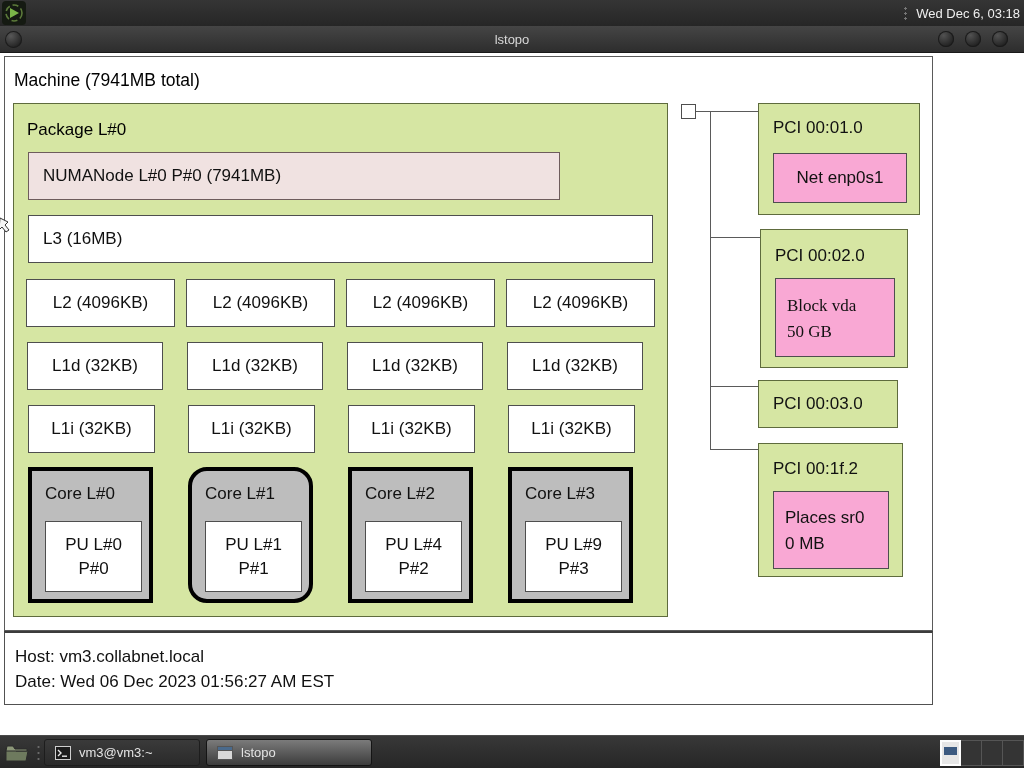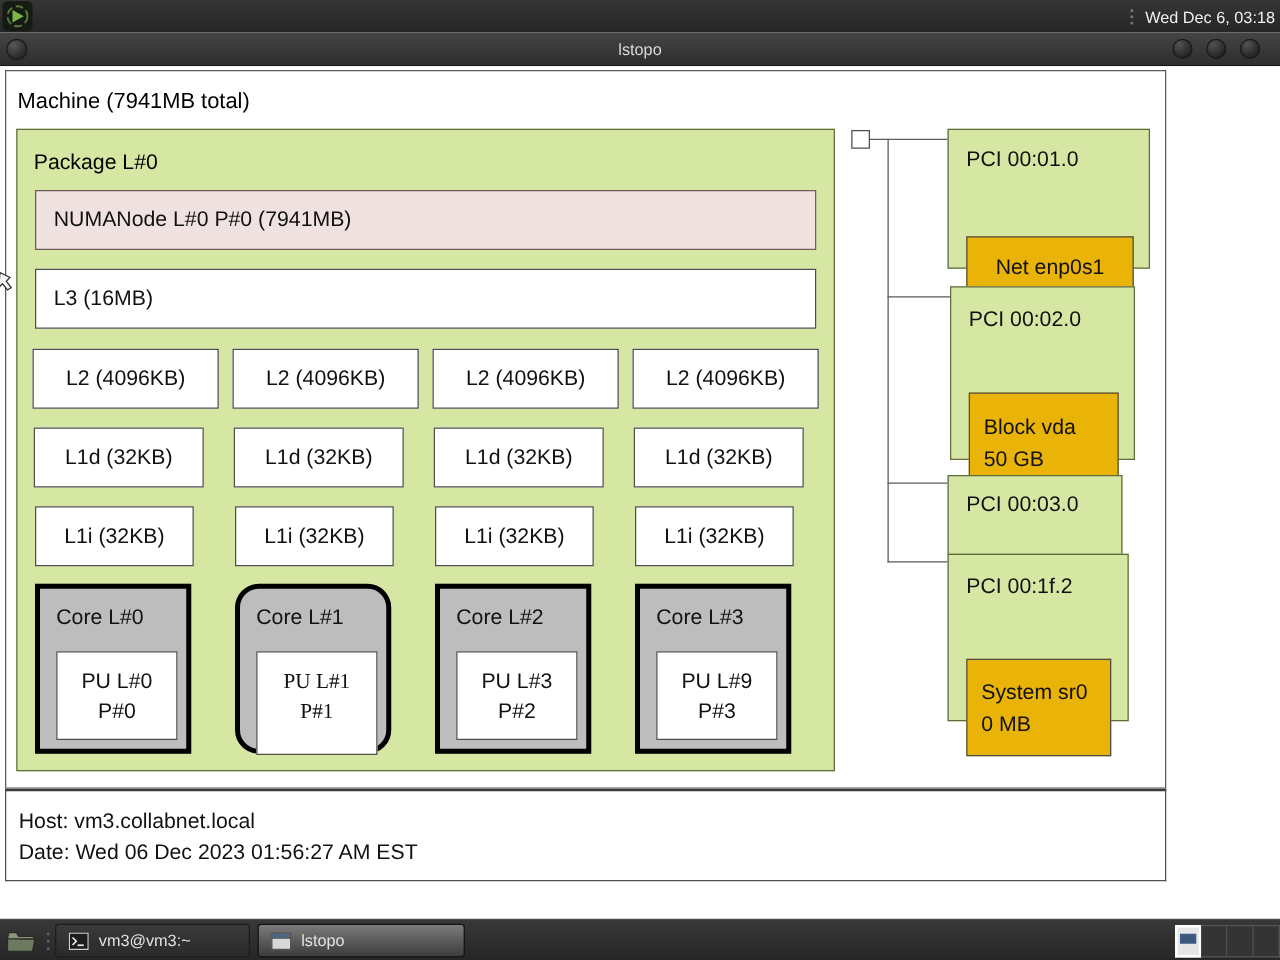--- a/index.html
+++ b/index.html
@@ -34,21 +34,21 @@
   
   #canvas { position:absolute; left:0; top:53px; width:1024px; height:682px; background:#ffffff; }
   .tbox { position:absolute; font-size:17px; color:#111; }
   .lbl { position:absolute; white-space:nowrap; }
   .machine { border:1px solid #5a5a5a; background:#fff; }
   .legendbox { border:1px solid #515151; border-top:2px solid #3c3c3c; background:#fff; }
   .green { background:#d6e6a3; border:1px solid #5e6b3d; }
   .numa  { background:#f0e2e1; border:1px solid #6e5c5c; }
   .white { background:#ffffff; border:1px solid #4e4e4e; }
   .gray  { background:#bdbdbd; border:4px solid #000000; }
-  .device{ background:#eab308; border:1px solid #4e4e4e;margin-top:36px; }
+  .device{ background:#f9a8d4; border:1px solid #4e4e4e; }
   .cline { position:absolute; background:#5a5a5a; }
   .center-line { display:flex; align-items:center; justify-content:center; height:100%; }
   .two-line { text-align:center; line-height:24px; padding-top:11px; }
 
   
   #cursor { position:absolute; left:-3px; top:163px; }
 
   
   #taskbar { position:absolute; left:0; top:735px; width:1024px; height:33px;
     background:linear-gradient(#383838,#262626); border-top:1px solid #4a4a4a; }
@@ -95,21 +95,21 @@
   </div>
 
   <div id="canvas">
 
     <div class="tbox machine" style="left:4px; top:3px; width:929px; height:575px;"></div>
     <div class="lbl" style="left:14px; top:17px; font-size:17.5px;">Machine (7941MB total)</div>
 
     <div class="tbox green" style="left:13px; top:50px; width:655px; height:514px;"></div>
     <div class="lbl" style="left:27px; top:67px; font-size:17px;">Package L#0</div>
 
-    <div class="tbox numa" style="left:28px; top:99px; width:625px; height:48px;">
+    <div class="tbox numa" style="left:28px; top:99px; width:532px; height:48px;">
       <div class="lbl" style="left:14px; top:13px;">NUMANode L#0 P#0 (7941MB)</div>
     </div>
 
     <div class="tbox white" style="left:28px; top:162px; width:625px; height:48px;">
       <div class="lbl" style="left:14px; top:13px;">L3 (16MB)</div>
     </div>
 
     <div class="tbox white" style="left:26px;  top:226px; width:149px; height:48px;">
         <div class="center-line">L2 (4096KB)</div>
       </div>
@@ -150,28 +150,28 @@
       </div>
 
     <div class="tbox gray" style="left:28px; top:414px; width:125px; height:136px;">
       <div class="lbl" style="left:13px; top:13px;">Core L#0</div>
       <div class="tbox white" style="left:13px; top:50px; width:97px; height:71px;">
         <div class="two-line"><span>PU L#0</span><br><span>P#0</span></div>
       </div>
     </div>
     <div class="tbox gray" style="left:188px; top:414px; width:125px; height:136px;border-radius:19px;">
       <div class="lbl" style="left:13px; top:13px;">Core L#1</div>
-      <div class="tbox white" style="left:13px; top:50px; width:97px; height:83px;font-family:Liberation Serif, serif;">
+      <div class="tbox white" style="left:13px; top:50px; width:97px; height:71px;">
         <div class="two-line"><span>PU L#1</span><br><span>P#1</span></div>
       </div>
     </div>
     <div class="tbox gray" style="left:348px; top:414px; width:125px; height:136px;">
       <div class="lbl" style="left:13px; top:13px;">Core L#2</div>
       <div class="tbox white" style="left:13px; top:50px; width:97px; height:71px;">
-        <div class="two-line"><span>PU L#3</span><br><span>P#2</span></div>
+        <div class="two-line"><span>PU L#4</span><br><span>P#2</span></div>
       </div>
     </div>
     <div class="tbox gray" style="left:508px; top:414px; width:125px; height:136px;">
       <div class="lbl" style="left:13px; top:13px;">Core L#3</div>
       <div class="tbox white" style="left:13px; top:50px; width:97px; height:71px;">
         <div class="two-line"><span>PU L#9</span><br><span>P#3</span></div>
       </div>
     </div>
 
     <div class="tbox white" style="left:681px; top:51px; width:15px; height:15px;"></div>
@@ -184,36 +184,36 @@
     <div class="tbox green" style="left:758px; top:50px; width:162px; height:112px;padding-left:36px;">
       <div class="lbl" style="left:14px; top:14px;">PCI 00:01.0</div>
       <div class="tbox device" style="left:14px; top:49px; width:134px; height:50px;">
         <div class="center-line">Net enp0s1</div>
       </div>
     </div>
 
     <div class="tbox green" style="left:760px; top:176px; width:148px; height:139px;">
       <div class="lbl" style="left:14px; top:16px;">PCI 00:02.0</div>
       <div class="tbox device" style="left:14px; top:48px; width:120px; height:79px;">
-        <div style="padding:14px 0 0 11px; line-height:26px;">
+        <div style="padding:14px 0 0 11px; line-height:26px;font-family:Liberation Serif, serif;">
           <span>Block vda</span><br>
           <span>50 GB</span>
         </div>
       </div>
     </div>
 
-    <div class="tbox green" style="left:758px; top:327px; width:140px; height:64px;">
+    <div class="tbox green" style="left:758px; top:327px; width:140px; height:48px;">
       <div class="lbl" style="left:14px; top:13px;">PCI 00:03.0</div>
     </div>
 
     <div class="tbox green" style="left:758px; top:390px; width:145px; height:134px;">
       <div class="lbl" style="left:14px; top:15px;">PCI 00:1f.2</div>
       <div class="tbox device" style="left:14px; top:47px; width:116px; height:78px;">
         <div style="padding:13px 0 0 11px; line-height:26px;">
-          <span>System sr0</span><br>
+          <span>Places sr0</span><br>
           <span>0 MB</span>
         </div>
       </div>
     </div>
 
     <div class="tbox legendbox" style="left:4px; top:578px; width:929px; height:74px;">
       <div style="padding:11px 0 0 10px; font-size:17px; line-height:25px;">
         <div>Host: vm3.collabnet.local</div>
         <div>Date: Wed 06 Dec 2023 01:56:27 AM EST</div>
       </div>

